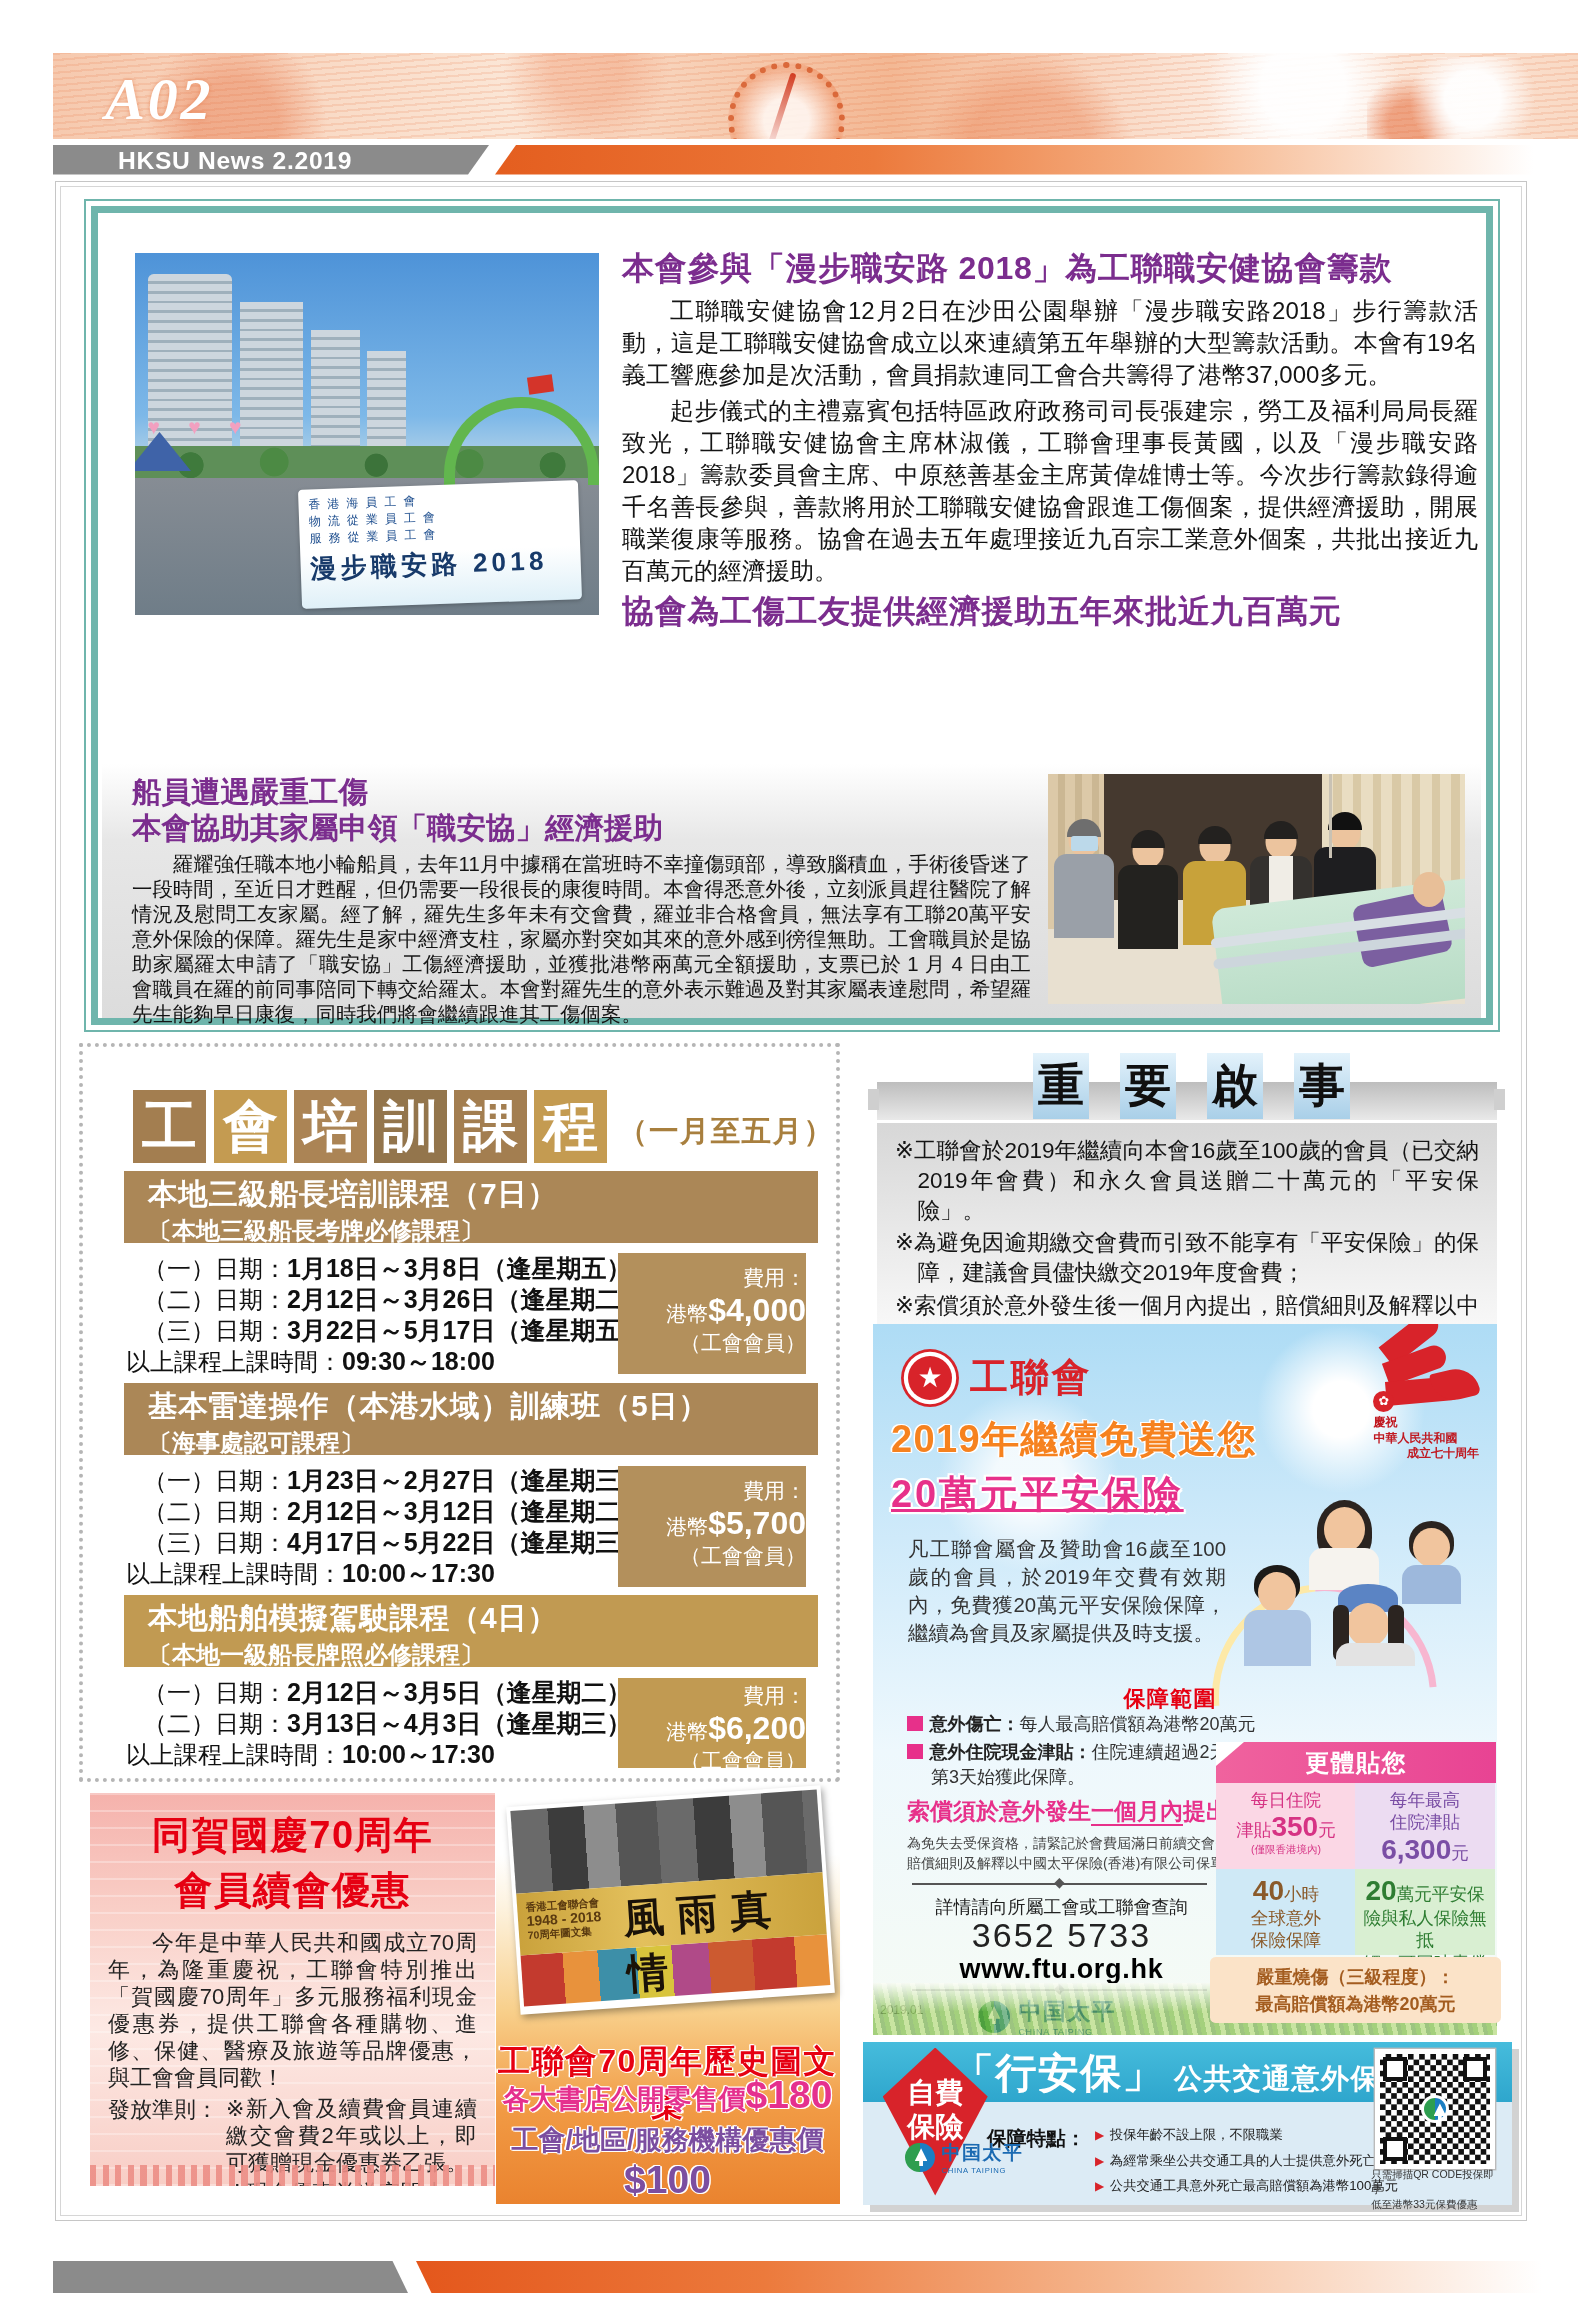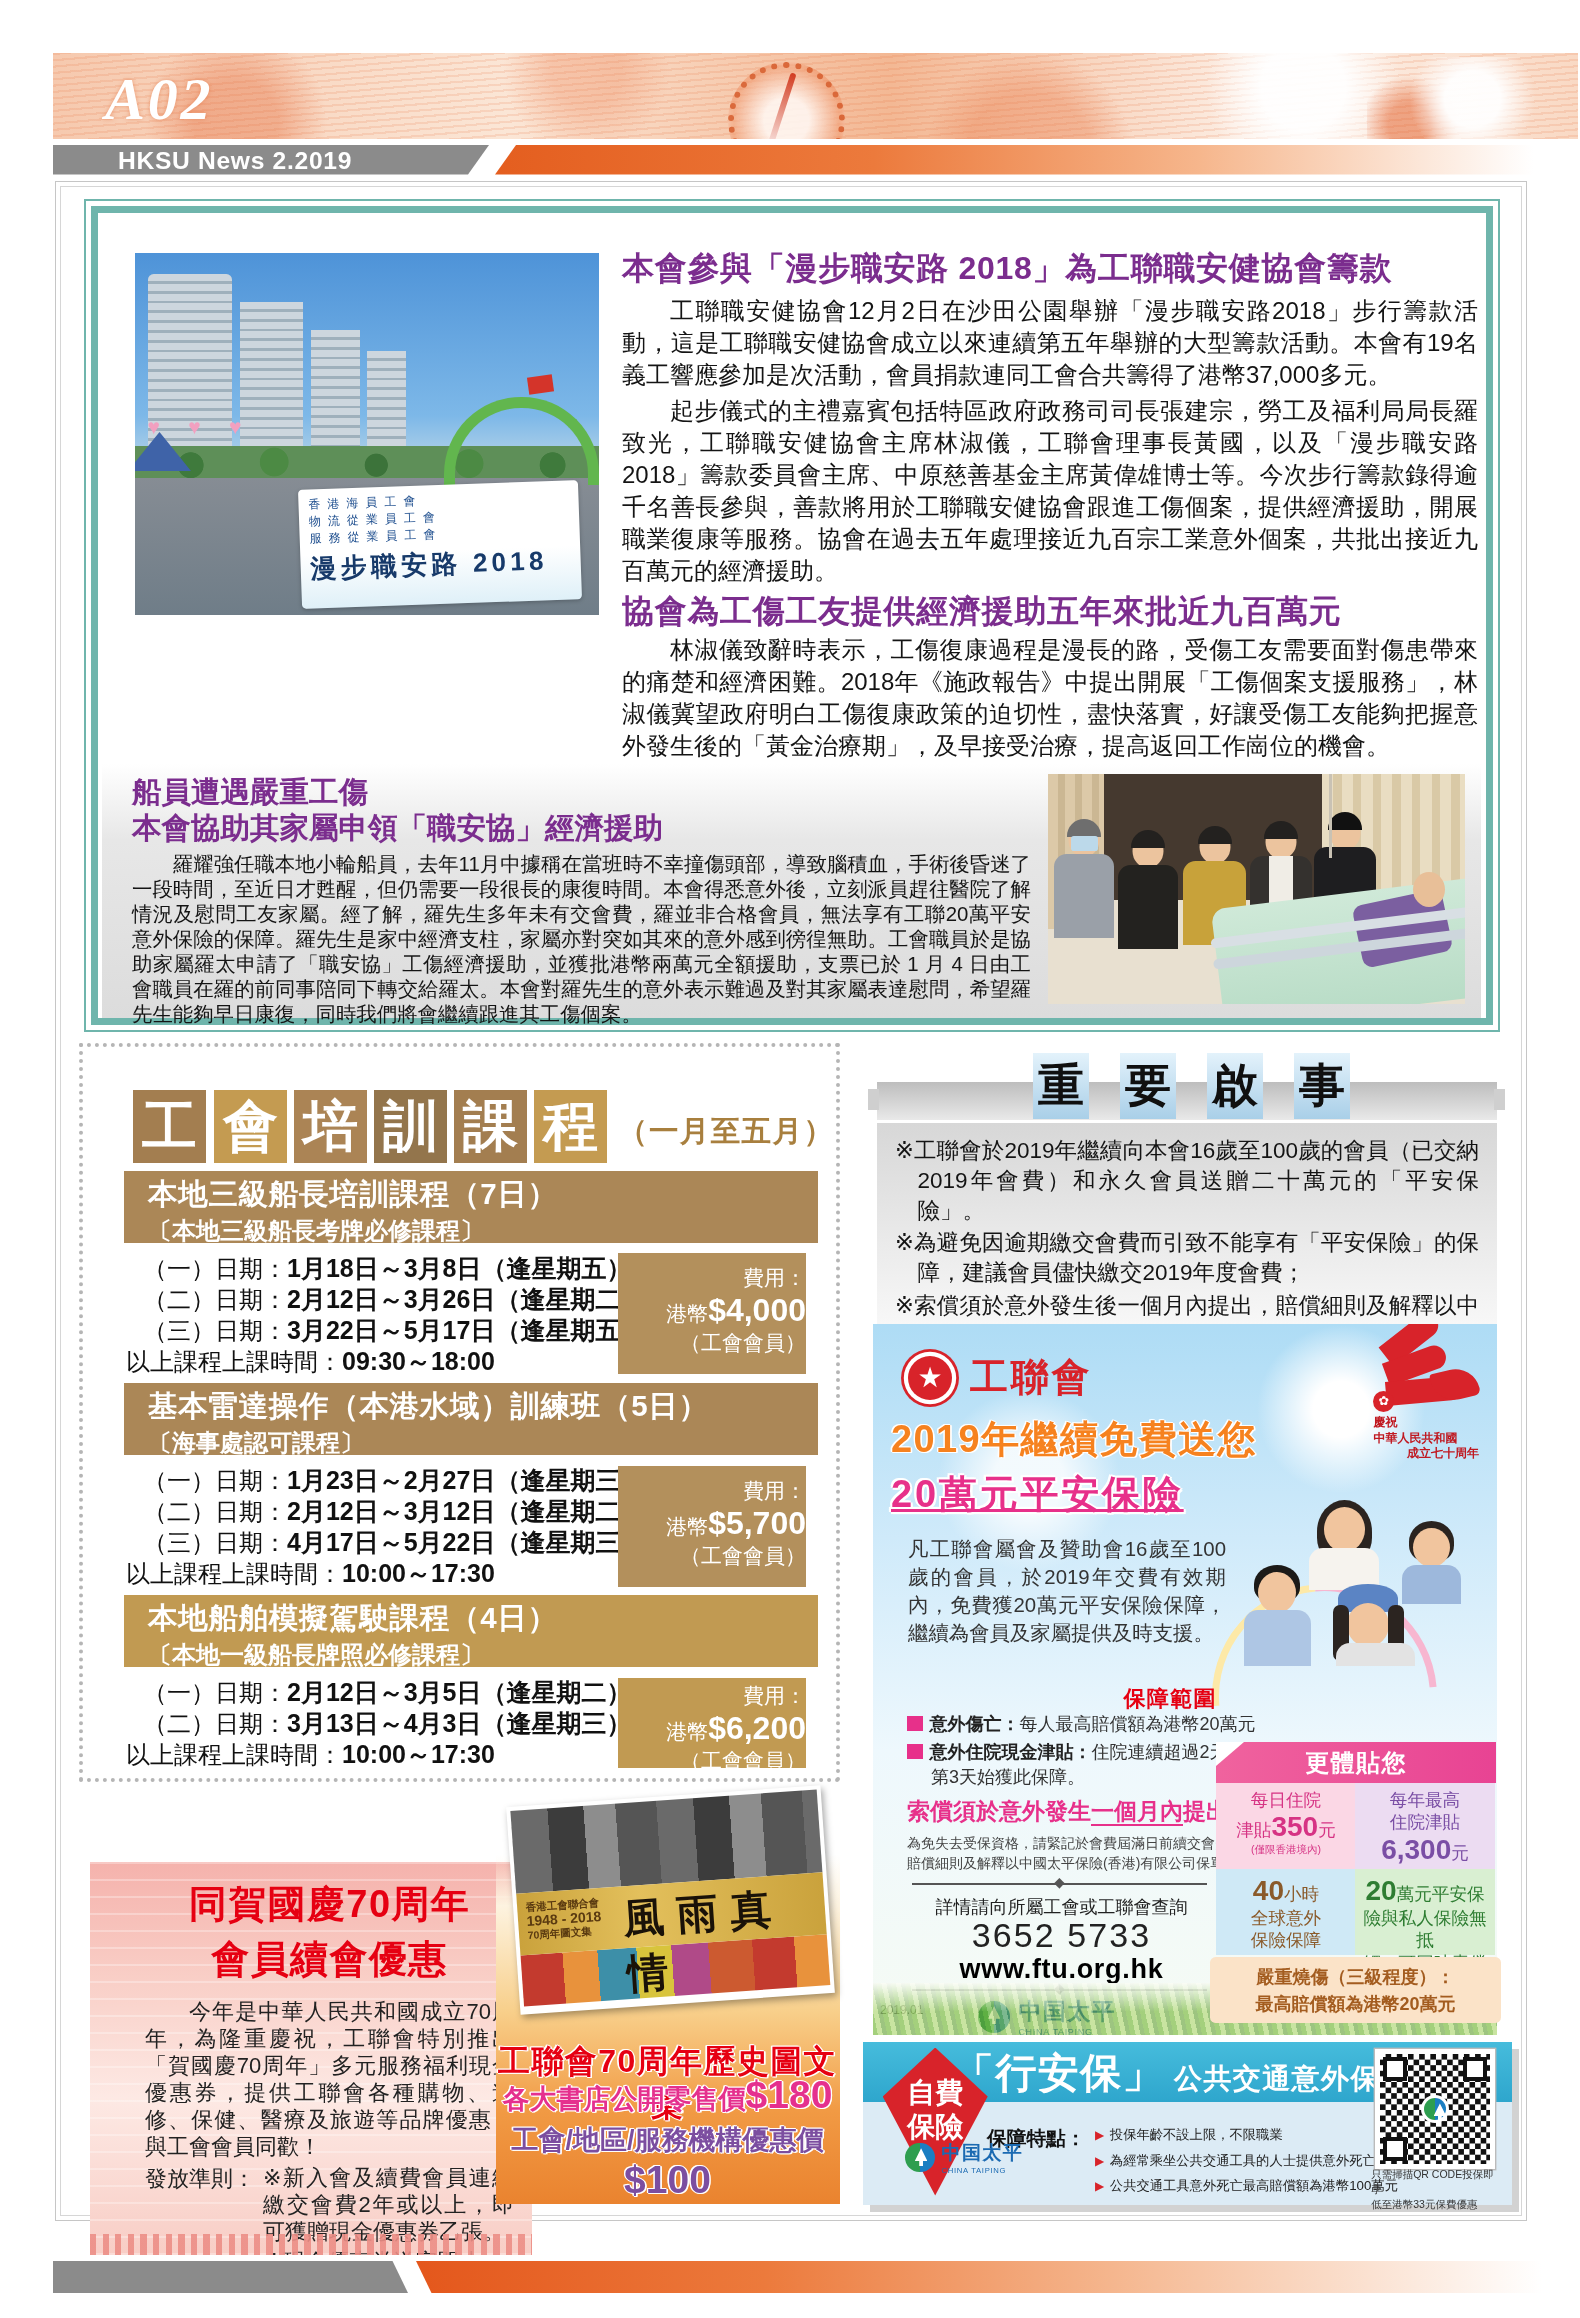--- a/index.html
+++ b/index.html
@@ -152,23 +152,23 @@
     background:linear-gradient(180deg,rgba(255,255,255,.9),rgba(255,255,255,0) 55%),
       repeating-linear-gradient(78deg,rgba(120,185,60,.65) 0 4.9px,rgba(176,216,116,.65) 4.9px 9.8px,rgba(98,160,50,.6) 9.8px 14px);}
   .rainbow{position:absolute;border-radius:50%;border:7px solid transparent;}
 
   
   .fam-head{position:absolute;border-radius:50%;background:#f1c59e;}
   .fam-hair{position:absolute;border-radius:50% 50% 40% 40%;background:#2b2420;}
   .fam-body{position:absolute;border-radius:14px 14px 0 0;}
 
   
-  .pinkbox{left:90px;top:1862px;width:405px;height:393px;overflow:hidden;
+  .pinkbox{left:90px;top:1793px;width:405px;height:393px;overflow:hidden;
     background:repeating-linear-gradient(180deg,rgba(255,255,255,.30) 0 2.1px,rgba(255,255,255,0) 2.1px 17px),
-      linear-gradient(180deg,#f5b2ac 0,#f9cfc7 30%,#fde9e4 60%,#f8cdc5 100%);padding-left:37px;}
+      linear-gradient(180deg,#f5b2ac 0,#f9cfc7 30%,#fde9e4 60%,#f8cdc5 100%);}
   .pinkbox::after{content:"";position:absolute;left:0;bottom:0;width:100%;height:21px;
     background:repeating-linear-gradient(90deg,rgba(236,142,134,.9) 0 6.3px,rgba(255,255,255,0) 6.3px 12.6px);}
   .pk-title{font-size:38px;font-weight:bold;color:#e60012;text-align:center;letter-spacing:1.4px;}
   .pk-body{font-size:22px;line-height:27px;text-align:justify;color:#222;}
   .pk-rule-label{font-size:22px;color:#222;width:118px;flex:none;}
   .pk-rule{font-size:22px;line-height:27px;color:#222;text-align:justify;}
 
   
   .bookad{left:496px;top:1778px;width:344px;height:426px;overflow:hidden;
     background:linear-gradient(180deg,rgba(255,255,255,0) 0 18%, #fdf3e0 30%, #f8cf8a 55%, #f19a44 78%, #ea832f 100%);}
@@ -249,21 +249,20 @@
       <div class="wb-line">服務從業員工會</div>
       <div class="wb-title">漫步職安路 2018</div>
     </div>
   </div>
 
   <div class="abs h-purple art-title" style="left:622px;top:247px;width:857px;">本會參與「漫步職安路 2018」為工聯職安健協會籌款</div>
   <div class="abs body-txt" style="left:622px;top:295px;width:856px;">工聯職安健協會12月2日在沙田公園舉辦「漫步職安路2018」步行籌款活動，這是工聯職安健協會成立以來連續第五年舉辦的大型籌款活動。本會有19名義工響應參加是次活動，會員捐款連同工會合共籌得了港幣37,000多元。</div>
   <div class="abs body-txt" style="left:622px;top:395px;width:856px;">起步儀式的主禮嘉賓包括特區政府政務司司長張建宗，勞工及福利局局長羅致光，工聯職安健協會主席林淑儀，工聯會理事長黃國，以及「漫步職安路2018」籌款委員會主席、中原慈善基金主席黃偉雄博士等。今次步行籌款錄得逾千名善長參與，善款將用於工聯職安健協會跟進工傷個案，提供經濟援助，開展職業復康等服務。協會在過去五年處理接近九百宗工業意外個案，共批出接近九百萬元的經濟援助。</div>
 
   <div class="abs h-purple art-title" style="left:622px;top:590px;width:857px;">協會為工傷工友提供經濟援助五年來批近九百萬元</div>
-  <div class="abs body-txt" style="left:622px;top:634px;width:856px;">林淑儀致辭時表示，工傷復康過程是漫長的路，受傷工友需要面對傷患帶來的痛楚和經濟困難。2018年《施政報告》中提出開展「工傷個案支援服務」，林淑儀冀望政府明白工傷復康政策的迫切性，盡快落實，好讓受傷工友能夠把握意外發生後的「黃金治療期」，及早接受治療，提高返回工作崗位的機會。</div>
 
   <div class="abs graybox"></div>
   <div class="abs h-purple" style="left:132px;top:773px;font-size:29.5px;">船員遭遇嚴重工傷</div>
   <div class="abs h-purple" style="left:132px;top:809px;font-size:29.5px;">本會協助其家屬申領「職安協」經濟援助</div>
   <div class="abs body-txt" style="left:132px;top:852px;width:899px;font-size:20.4px;line-height:25px;">羅耀強任職本地小輪船員，去年11月中據稱在當班時不幸撞傷頭部，導致腦積血，手術後昏迷了一段時間，至近日才甦醒，但仍需要一段很長的康復時間。本會得悉意外後，立刻派員趕往醫院了解情況及慰問工友家屬。經了解，羅先生多年未有交會費，羅並非合格會員，無法享有工聯20萬平安意外保險的保障。羅先生是家中經濟支柱，家屬亦對突如其來的意外感到徬徨無助。工會職員於是協助家屬羅太申請了「職安協」工傷經濟援助，並獲批港幣兩萬元全額援助，支票已於 1 月 4 日由工會職員在羅的前同事陪同下轉交給羅太。本會對羅先生的意外表示難過及對其家屬表達慰問，希望羅先生能夠早日康復，同時我們將會繼續跟進其工傷個案。</div>
 
   <div class="abs photo2">
     <div class="hosp-window"></div>
     <div class="hosp-curtain" style="left:0;background:repeating-linear-gradient(90deg,#dcc9a8 0 9.8px,#cbb793 9.8px 17px);"></div>
     <div class="hosp-curtain" style="left:274px;width:143px;background:repeating-linear-gradient(90deg,#e9ddc2 0 11.2px,#d9c9a6 11.2px 19.7px);"></div>

